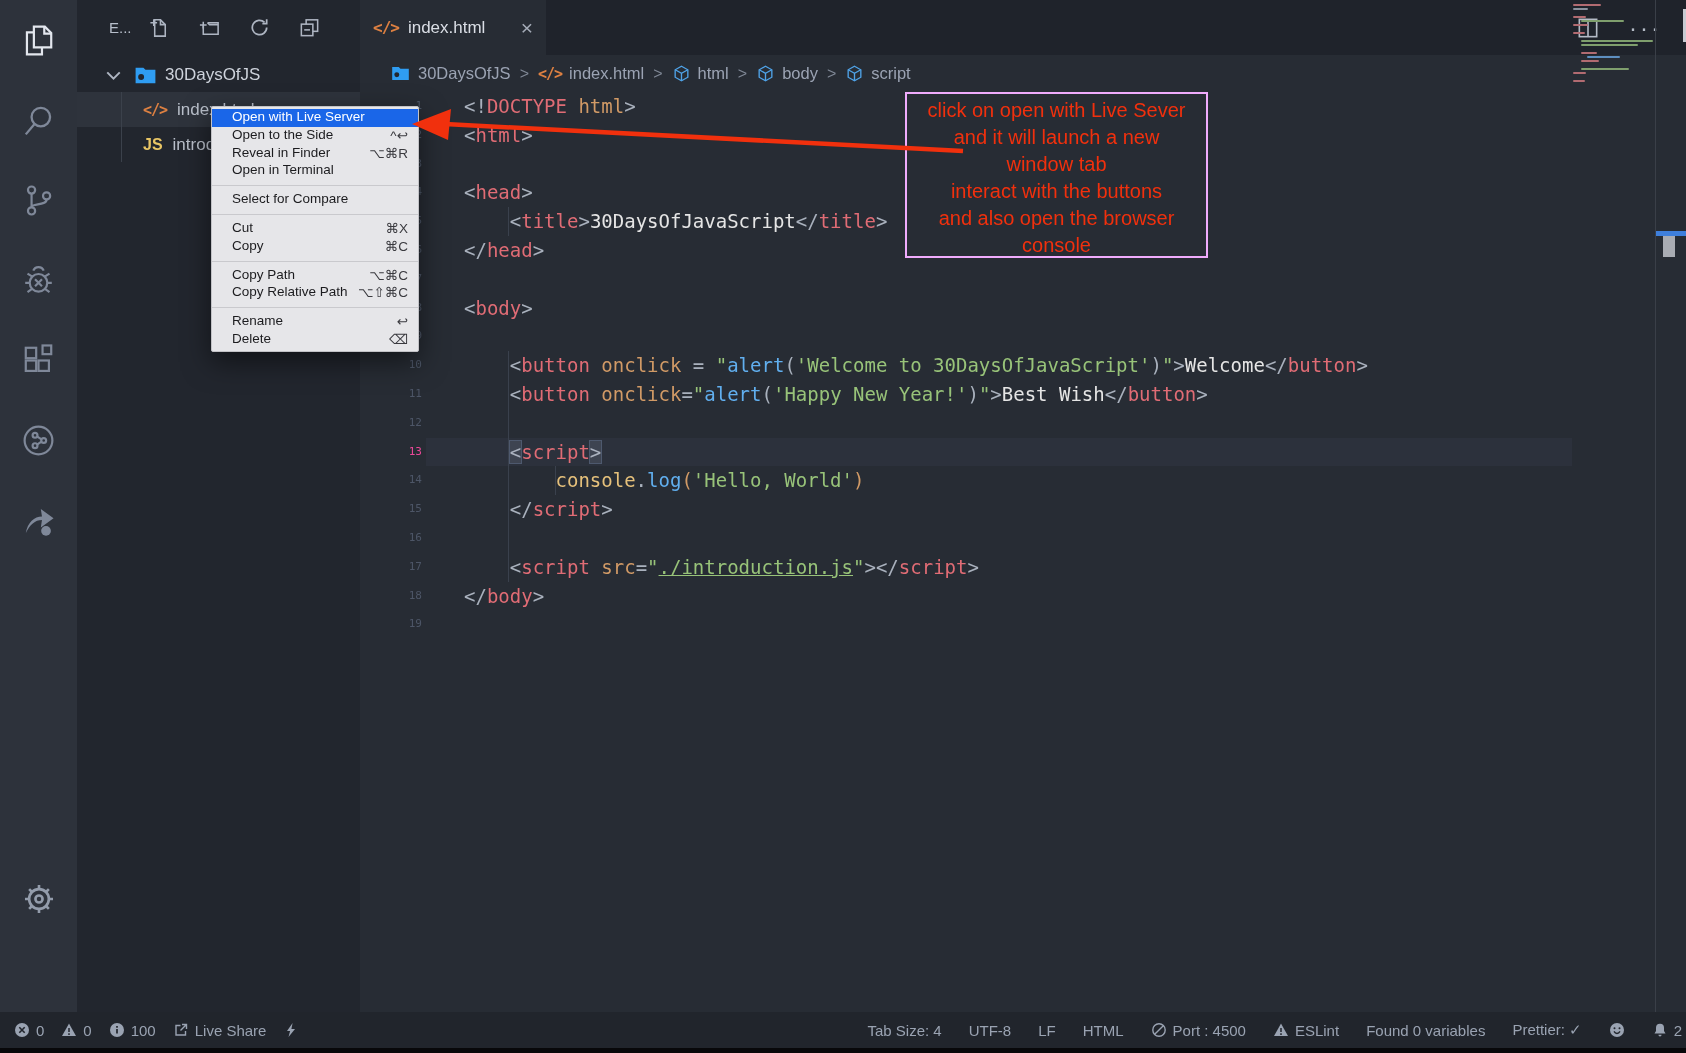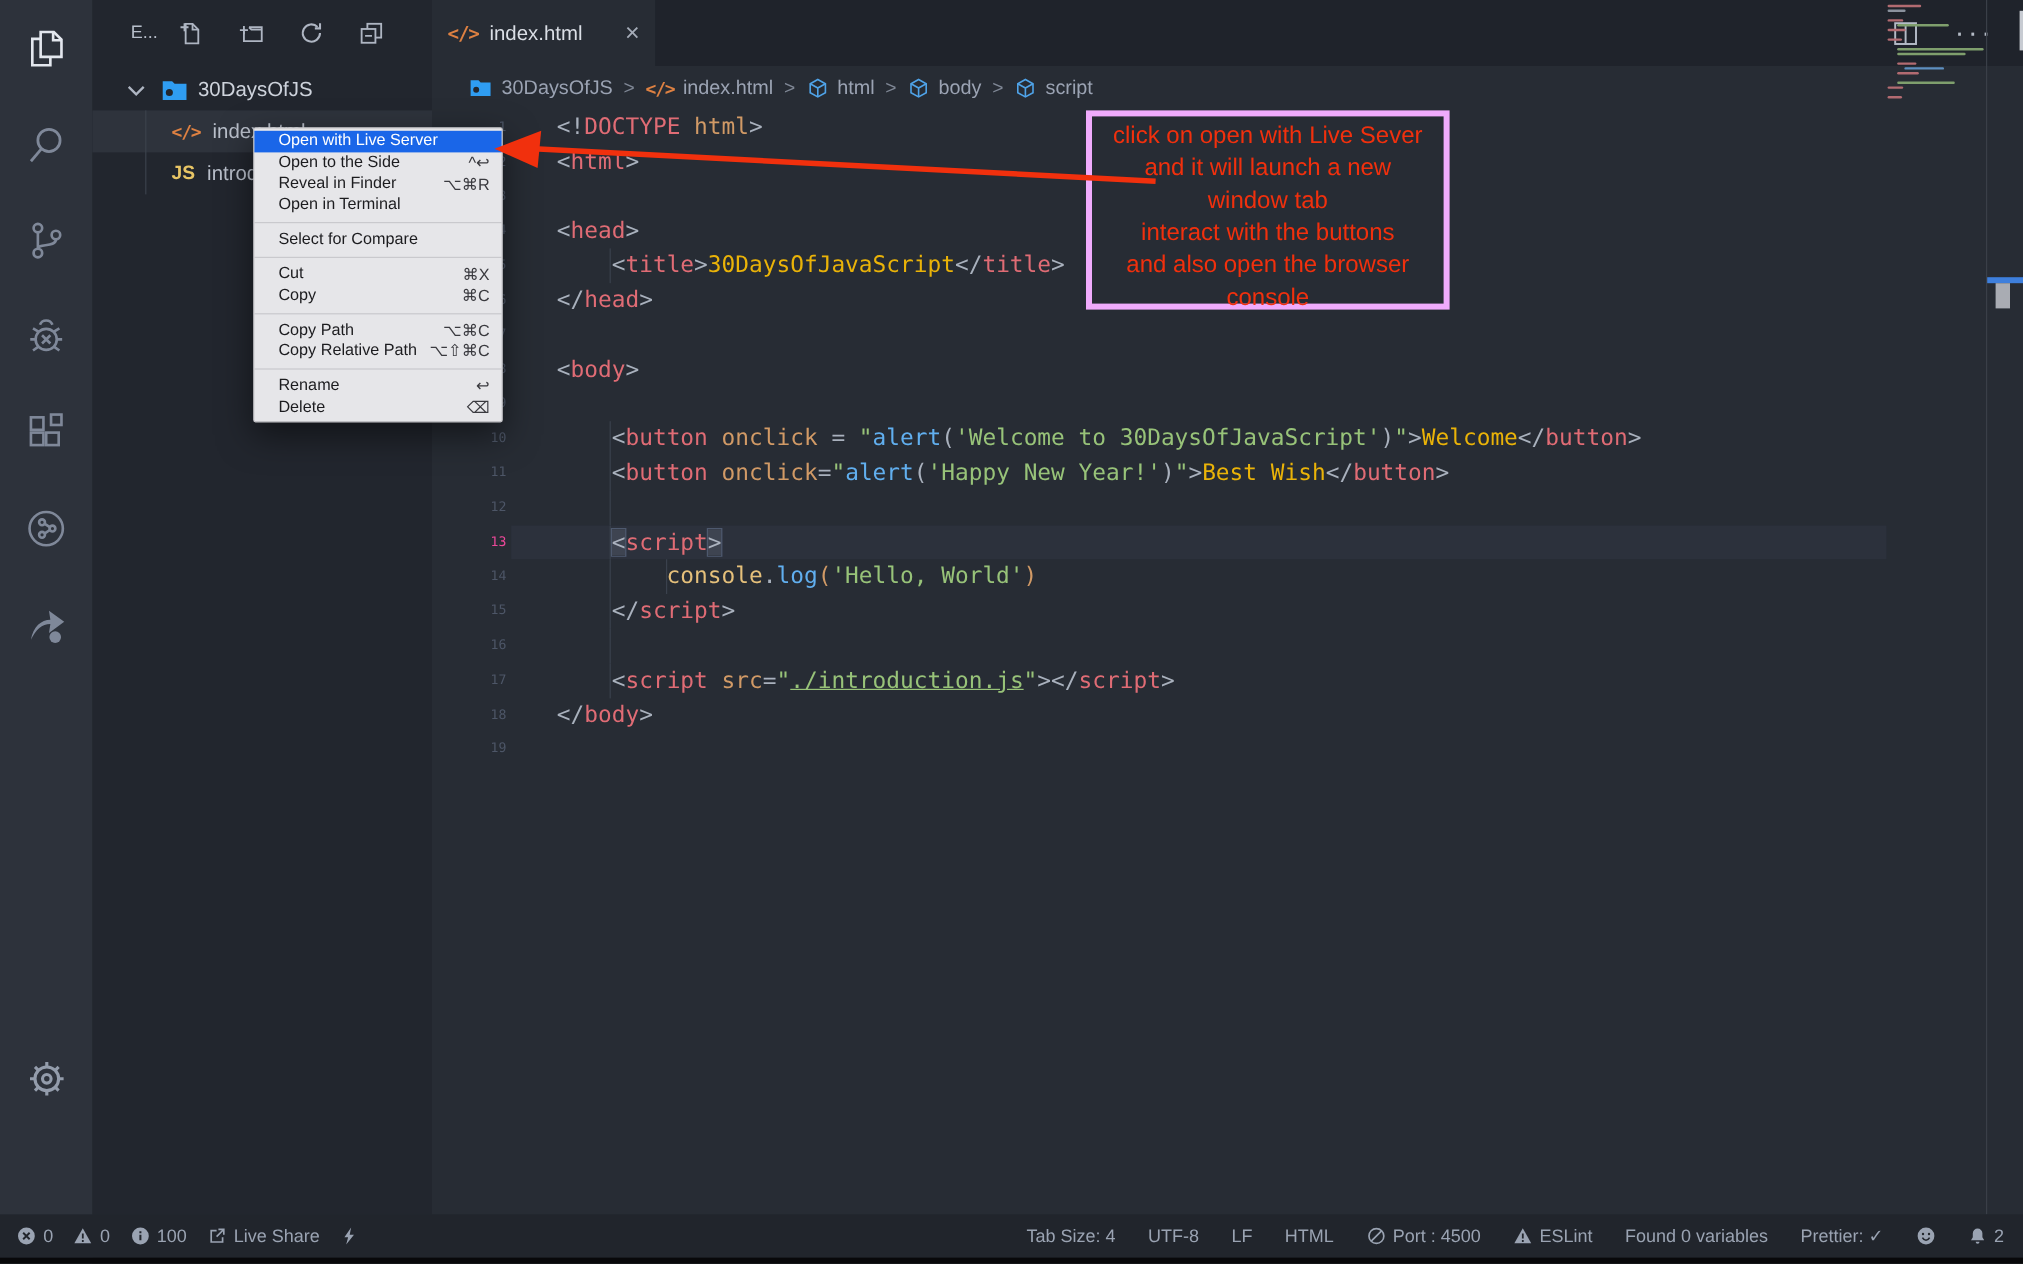--- a/index.html
+++ b/index.html
@@ -56,52 +56,52 @@
   .code{position:absolute;top:92px;left:0;right:0;bottom:0;font-family:"DejaVu Sans Mono","Liberation Mono",monospace;
         font-size:19px;color:#a9b1bd;}
   .code-line{position:relative;height:28.8px;line-height:28.8px;white-space:pre;}
   .code-line .ln{position:absolute;left:0;top:0;width:62px;text-align:right;color:#4d5667;font-size:11px;}
   .code-line.current .ln{color:#ec4899;}
   .code-line .src{position:absolute;left:104px;top:0;}
   .linehl{position:absolute;left:66px;width:1146px;top:0;height:100%;background:#2c313c;}
   .guide1,.guide2{position:absolute;top:0;width:1px;height:100%;background:#3a414d;}
   .guide1{left:148px;} .guide2{left:195px;}
   .tk-p{color:#a9b1bd}.tk-t{color:#e06c75}.tk-a{color:#d19a66}.tk-s{color:#98c379}
-  .tk-f{color:#61afef}.tk-o{color:#e5c07b}.tk-x{color:#eab308}.tk-w{color:#a9b1bd}
+  .tk-f{color:#61afef}.tk-o{color:#e5c07b}.tk-x{color:#e5e5e5}.tk-w{color:#a9b1bd}
   .tk-u{color:#98c379;text-decoration:underline;}
   .tk-b{color:#abb2bf;background:#3e4451;box-shadow:0 0 0 1px #4e596e;}
 
   
   .minimap{position:absolute;right:31px;top:4px;width:82px;height:88px;}
   .mm-row{height:2px;margin-bottom:2px;border-radius:1px;}
   .sb-sep{position:absolute;right:30px;width:1px;top:0;bottom:0;background:#3a3f48;}
   .sb-blue{position:absolute;right:0;width:30px;top:231px;height:5px;background:#3e7fdc;cursor:pointer;}
   .sb-thumb{position:absolute;right:11px;width:12px;top:236px;height:21px;background:#a9acb3;cursor:pointer;}
 
   
-  .note{position:absolute;left:905px;top:92px;width:303px;height:166px;border:5px solid #f0abfc;box-sizing:border-box;
+  .note{position:absolute;left:905px;top:92px;width:303px;height:166px;border:2px solid #f0abfc;box-sizing:border-box;
         display:flex;flex-direction:column;align-items:center;padding-top:3px;z-index:10;
         color:#f1300d;font-size:20px;line-height:27px;text-align:center;}
   .arrow-overlay{position:absolute;left:0;top:0;width:1686px;height:1053px;pointer-events:none;z-index:60;}
 
   
   .ctx{position:absolute;left:211px;top:106px;width:208px;box-sizing:border-box;background:#e6e6e9;
        border:1px solid #c2c2c6;border-radius:2px;box-shadow:0 10px 28px rgba(0,0,0,.5);
        padding:2px 0;z-index:50;font-size:13.5px;color:#1c1c1f;}
   .ctx-item{display:flex;align-items:flex-start;height:17.8px;padding:0 10px 0 20px;cursor:pointer;}
   .ctx-item .lab{flex:1;white-space:nowrap;}
   .ctx-item .sc{color:#3a3a3f;margin-left:8px;white-space:nowrap;}
   .ctx-item.hl{background:#1a66e8;color:#fff;}
   .ctx-sep{height:1px;background:#c9c9cd;margin:5px 0;}
 
   
   .statusbar{position:absolute;left:0;top:1012px;width:1686px;height:36px;background:#21252c;display:flex;
              align-items:center;color:#9aa3b2;font-size:15px;z-index:3;}
   .sb-left{display:flex;align-items:center;gap:17px;padding-left:14px;}
-  .sb-right{margin-left:auto;display:flex;align-items:center;gap:27px;padding-right:16px;text-align:right;}
+  .sb-right{margin-left:auto;display:flex;align-items:center;gap:27px;padding-right:4px;text-align:right;}
   .sb-item{display:flex;align-items:center;gap:6px;cursor:pointer;white-space:nowrap;}
   .sb-item .icon svg{width:16px;height:16px;}
   .bottom-strip{position:absolute;left:0;top:1048px;width:1686px;height:5px;background:#08080a;z-index:4;}
 </style>
 </head>
 <body>
 
 <div id="app">
 
   <div class="activitybar">

